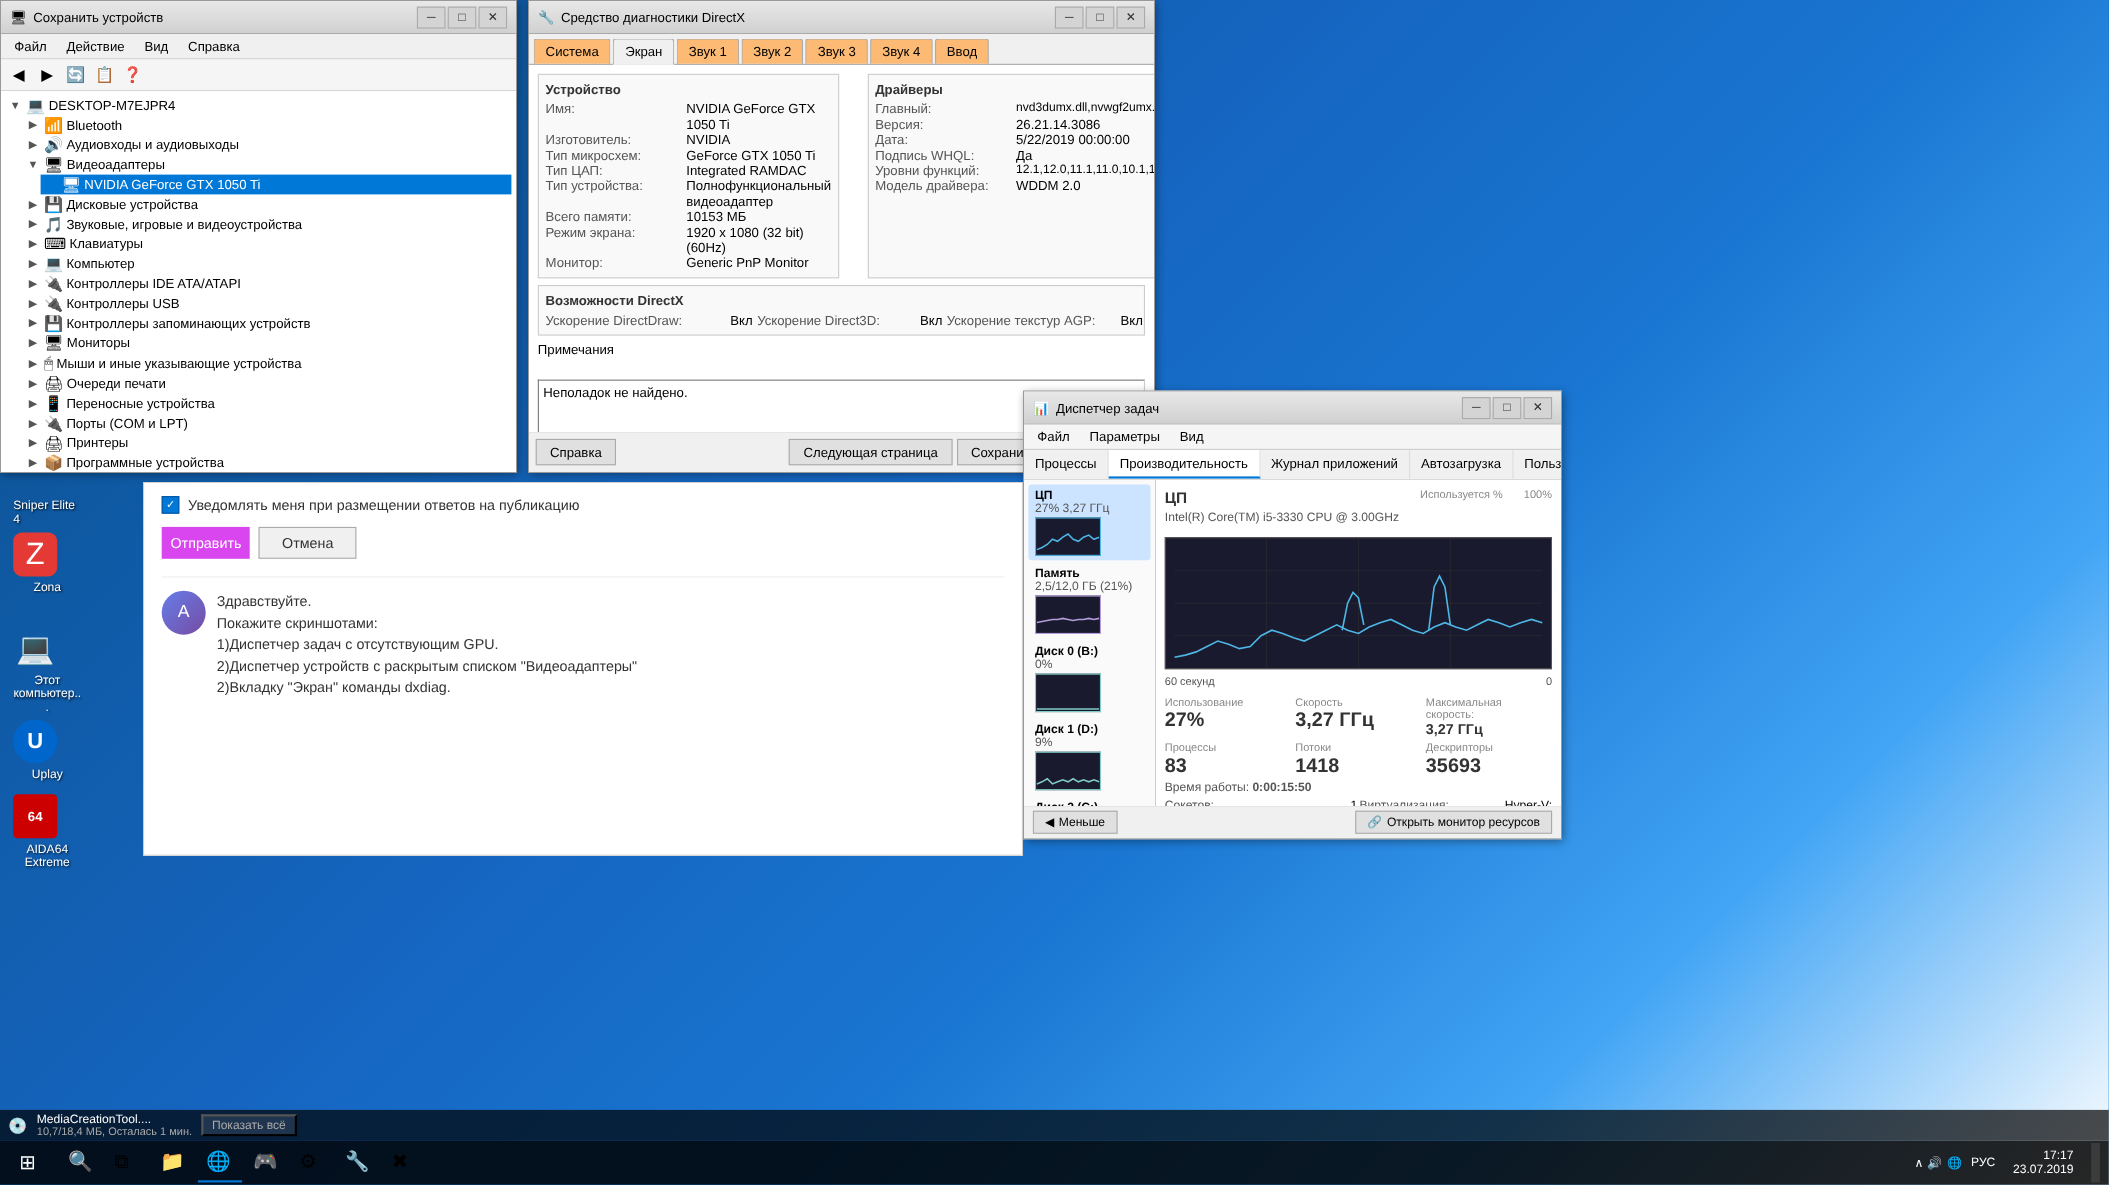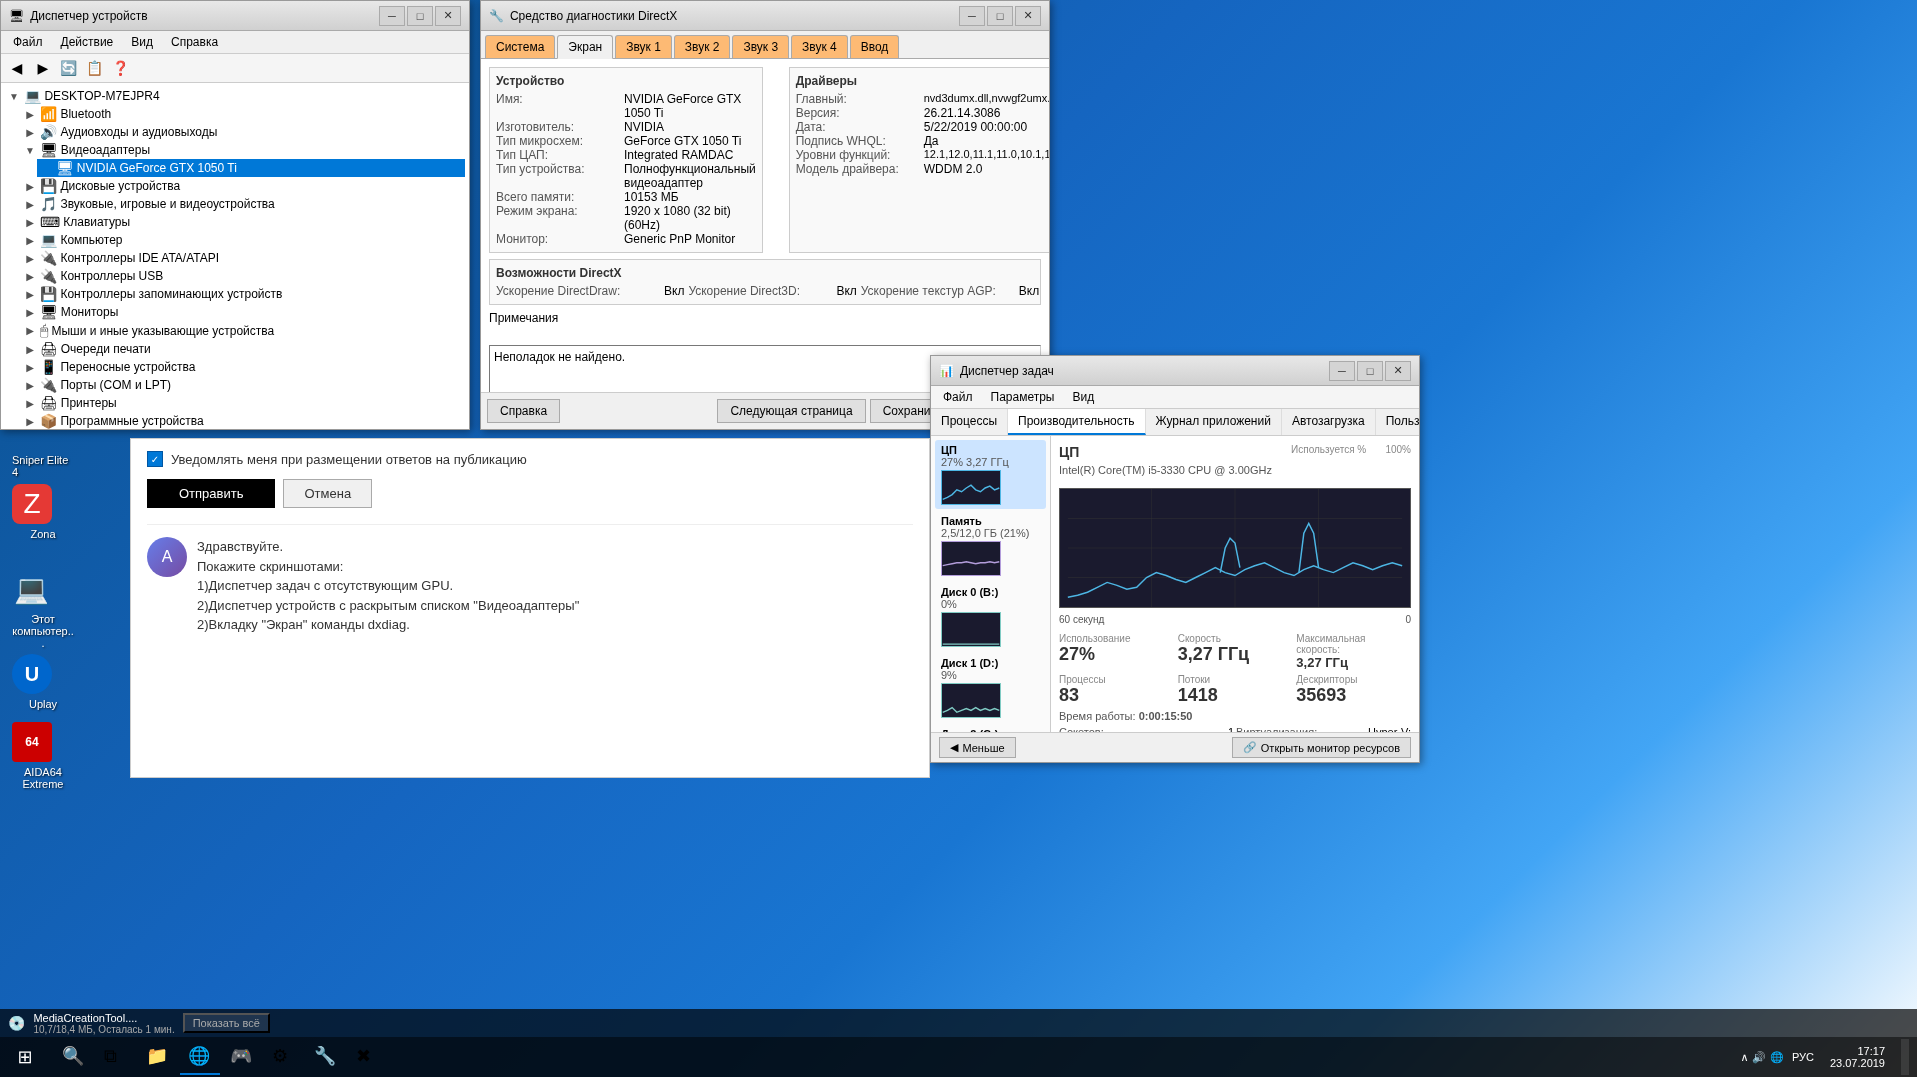--- a/index.html
+++ b/index.html
@@ -412,22 +412,22 @@
       font-size: 10px;
       flex-shrink: 0;
     }
     .forum-checkbox-label { color: #333; }
     .forum-buttons {
       display: flex;
       gap: 8px;
       margin-bottom: 16px;
     }
     .forum-btn-primary {
-      padding: 6px 32px;
-      background: #000000;
+      padding: 6px 8px;
+      background: #d946ef;
       color: white;
       border: none;
       cursor: pointer;
       font-size: 13px;
     }
     .forum-btn-secondary {
       padding: 6px 20px;
       background: #f0f0f0;
       color: #333;
       border: 1px solid #aaa;
@@ -562,21 +562,21 @@
   </style>
 </head>
 <body>
 
 <div class="desktop">
 
   <div class="window device-manager">
     <div class="window-titlebar">
       <div class="window-titlebar-left">
         <span>🖥</span>
-        <span class="window-title">Диспетчер устройств</span>
+        <span class="window-title">Сохранить устройств</span>
       </div>
       <div class="window-controls">
         <button class="win-btn">─</button>
         <button class="win-btn">□</button>
         <button class="win-btn close">✕</button>
       </div>
     </div>
     <div class="window-menubar">
       <span class="menu-item">Файл</span>
       <span class="menu-item">Действие</span>

